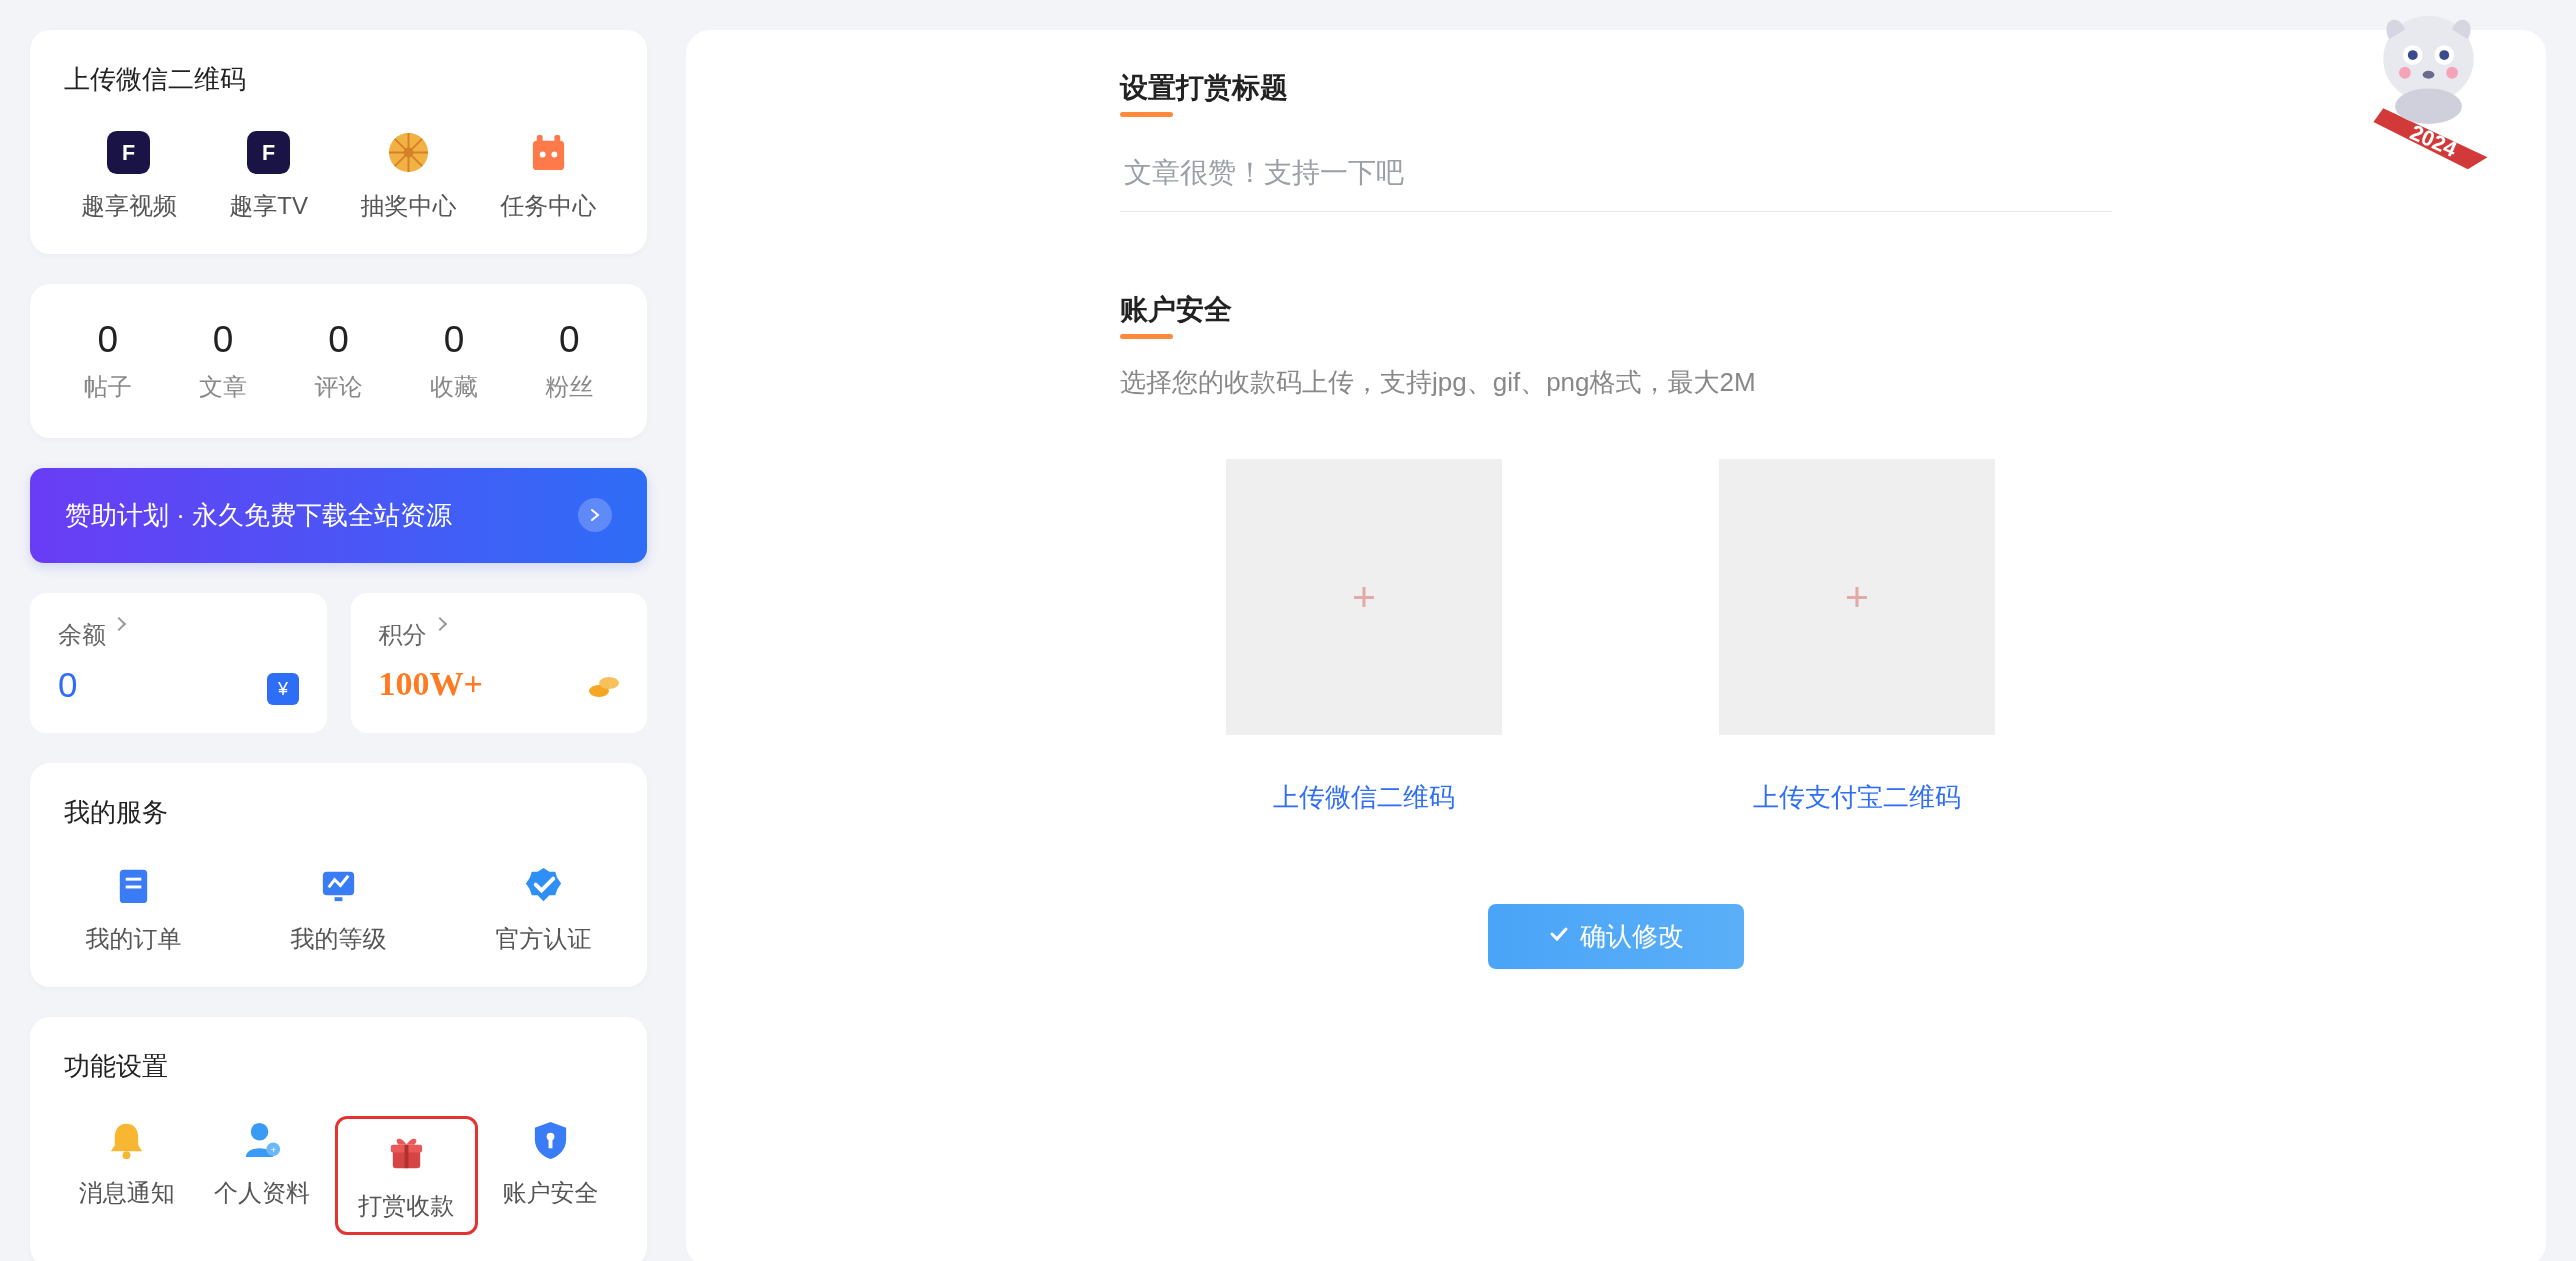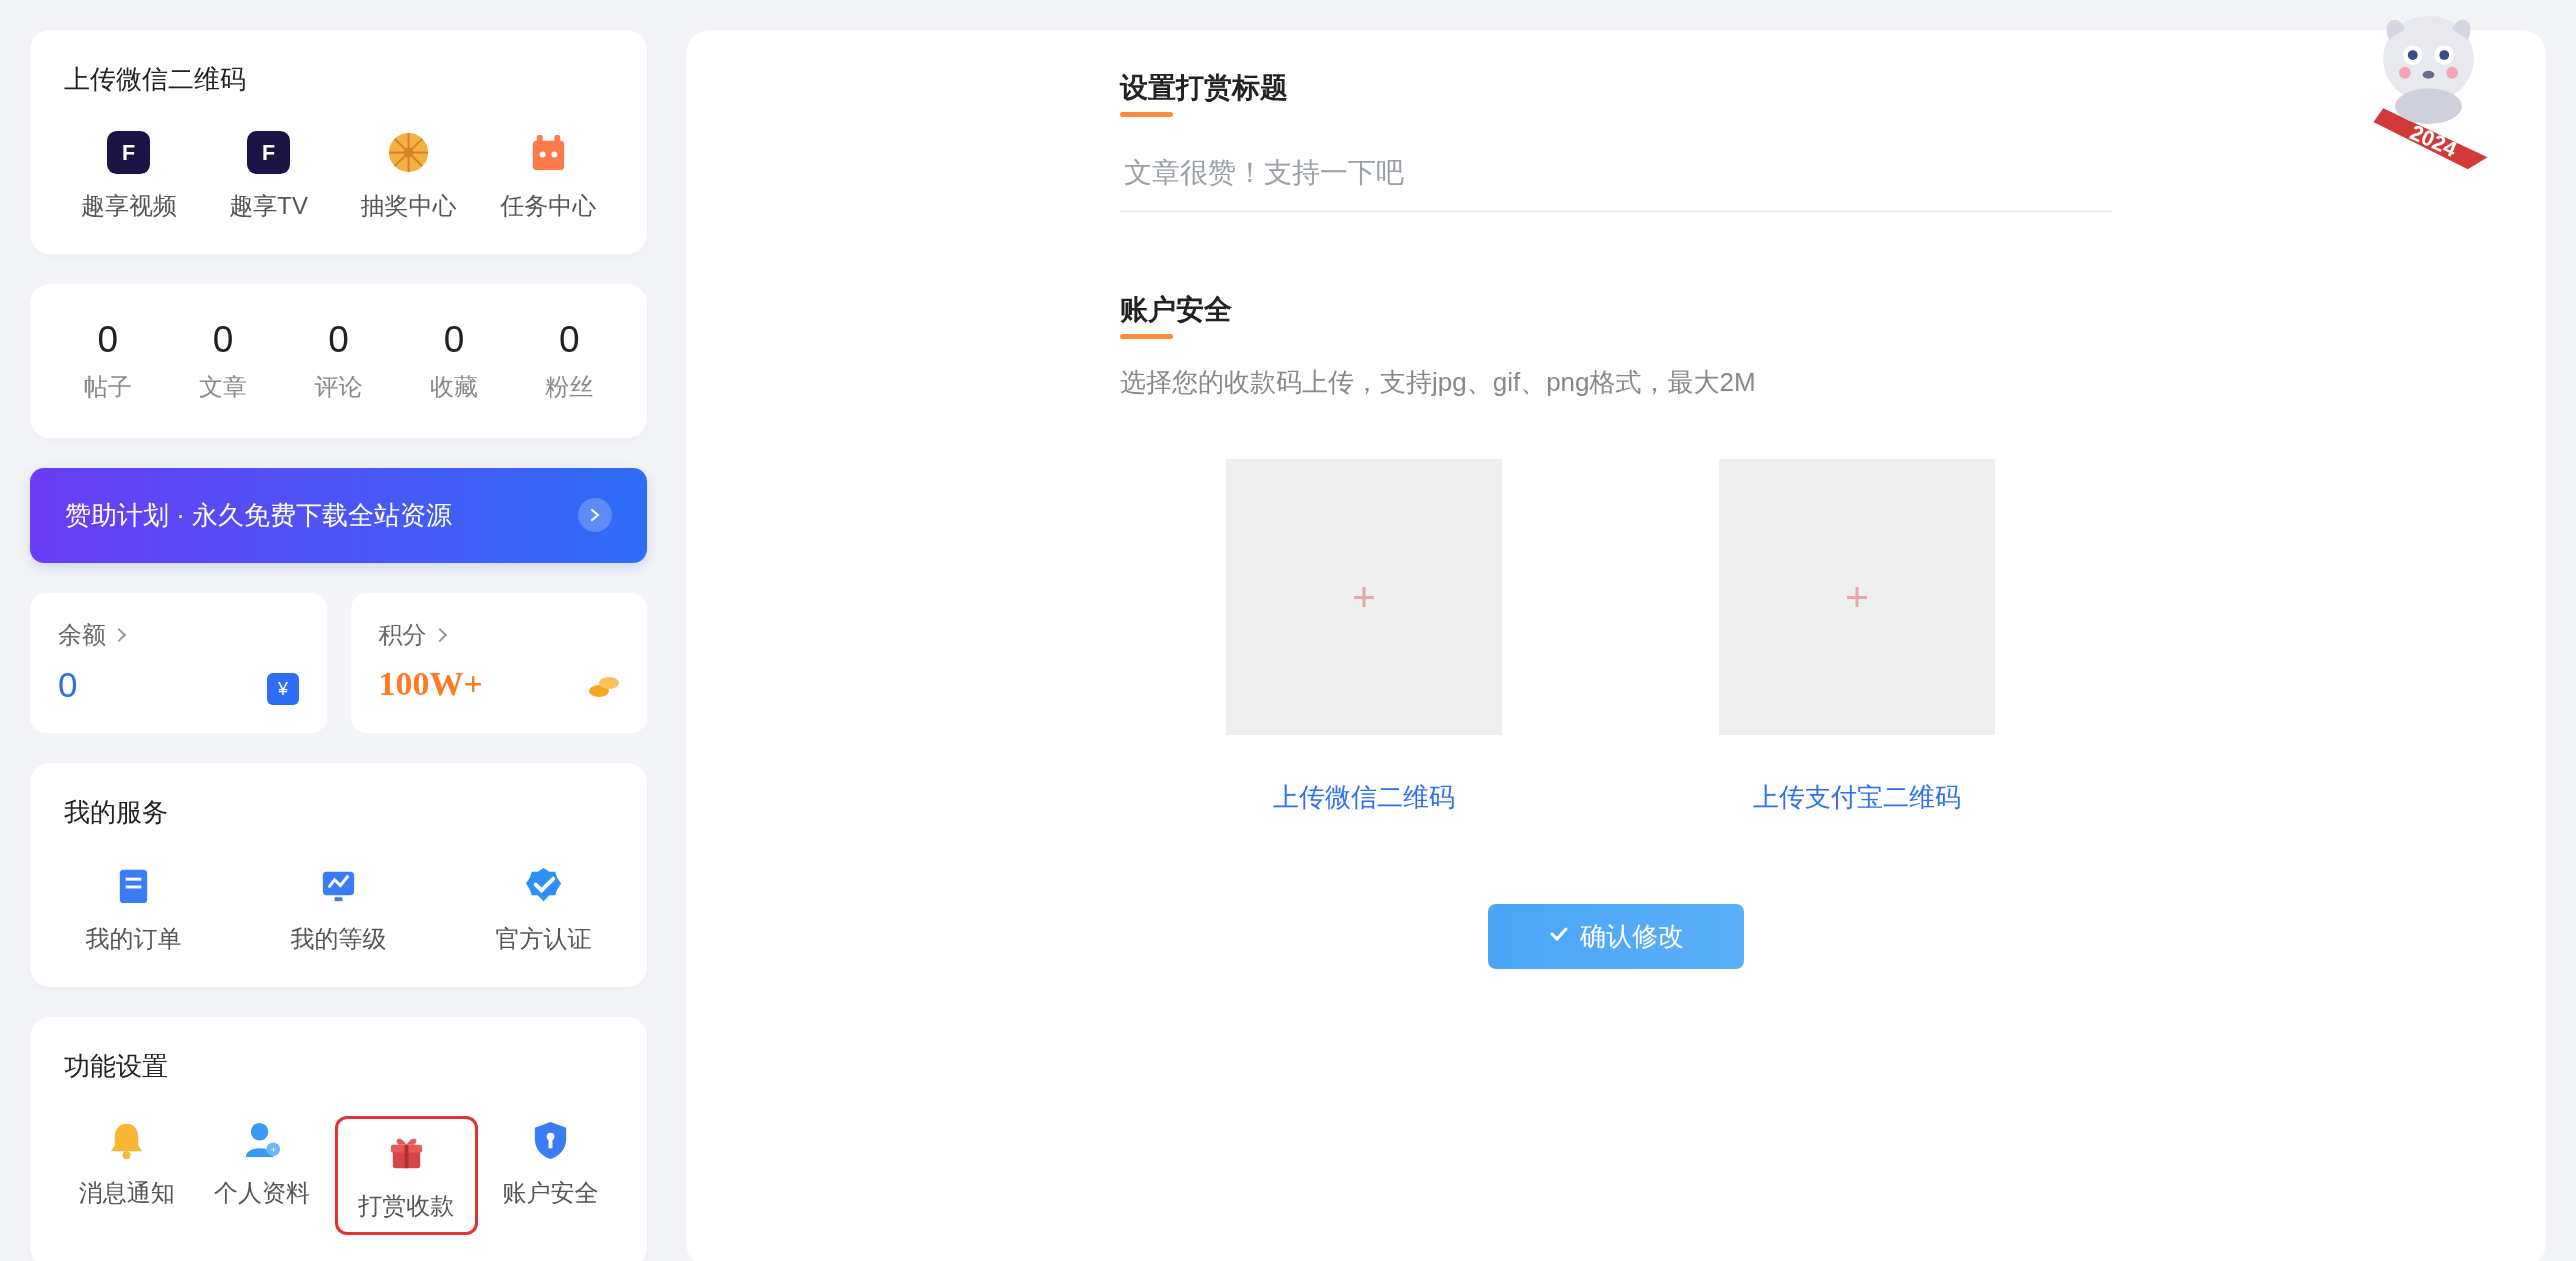--- a/index.html
+++ b/index.html
@@ -111,21 +111,20 @@
   .balance-card {
     flex: 1;
     background: #fff;
     border-radius: 16px;
     padding: 26px 28px 28px;
   }
   .balance-top {
     font-size: 24px;
     color: #666;
     display: flex;
-    align-items: center;
     gap: 6px;
     margin-bottom: 14px;
     cursor: pointer;
   }
   .balance-bottom {
     display: flex;
     justify-content: space-between;
     align-items: flex-end;
   }
   .balance-val-blue { font-size: 35px; color: #2e6df6; font-weight: 500; }

